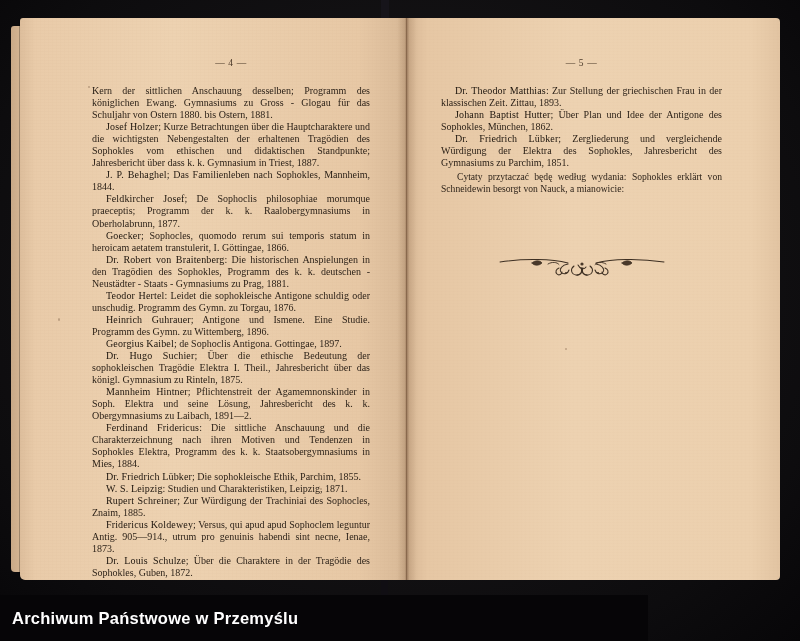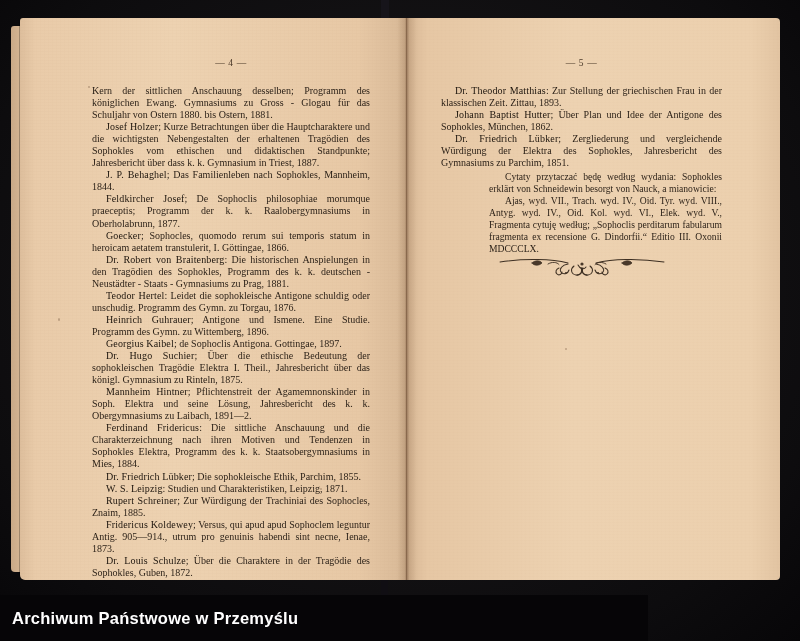--- a/index.html
+++ b/index.html
@@ -166,21 +166,21 @@
 
   .para {
     font-size: 9.6px;
     line-height: 12.05px;
     text-align: justify;
     text-indent: 16px;
     color: #281e15;
     margin: 0;
   }
 
-  #recto-note-block { margin-top: 1.5px; margin-left: 48px; }
+  #recto-note-block { margin-top: 1.5px; }
 
   
   #ornament-divider {
     position: absolute;
     left: 441px;
     top: 252px;
     width: 281px;
     height: 34px;
     display: flex;
     align-items: center;
@@ -273,21 +273,20 @@
 
   <div class="text-column" id="column-recto">
     <div class="folio">— 5 —</div>
     <div class="biblio-list" id="recto-entries">
         <p class="biblio-entry"><span class="entry-author">Dr. Theodor Matthias</span><span>: Zur Stellung der griechischen Frau in der klassischen Zeit. Zittau, 1893.</span></p>
         <p class="biblio-entry"><span class="entry-author">Johann Baptist Hutter</span><span>; Über Plan und Idee der Antigone des Sophokles, München, 1862.</span></p>
         <p class="biblio-entry"><span class="entry-author">Dr. Friedrich Lübker</span><span>; Zergliederung und vergleichende Würdigung der Elektra des Sophokles, Jahresbericht des Gymnasiums zu Parchim, 1851.</span></p>
       </div>
     <div id="recto-note-block">
         <p class="para">Cytaty przytaczać będę według wydania: Sophokles erklärt von Schneidewin besorgt von Nauck, a mianowicie:</p>
-        <p class="para">Ajas, wyd. VII., Trach. wyd. IV., Oid. Tyr. wyd. VIII., Antyg. wyd. IV., Oid. Kol. wyd. VI., Elek. wyd. V., Fragmenta cytuję według; „Sophoclis perditarum fabularum fragmenta ex recensione G. Dindorfii.“ Editio III. Oxonii MDCCCLX.</p>
       </div>
   </div>
 
   <div id="ornament-divider">
     <svg width="172" height="30" viewBox="0 0 172 30" aria-hidden="true">
       <g fill="none" stroke="#3d2f22" stroke-width="1.05" stroke-linecap="round">
         <path d="M4 8 C 30 4, 56 5, 72 9"></path>
         <path d="M168 8 C 142 4, 116 5, 100 9"></path>
         <path d="M36 9 c 3 -3, 8 -3, 10 0 c -3 3, -8 3, -10 0 z" fill="#4a392a" stroke-width=".7"></path>
         <path d="M126 9 c 3 -3, 8 -3, 10 0 c -3 3, -8 3, -10 0 z" fill="#4a392a" stroke-width=".7"></path>

